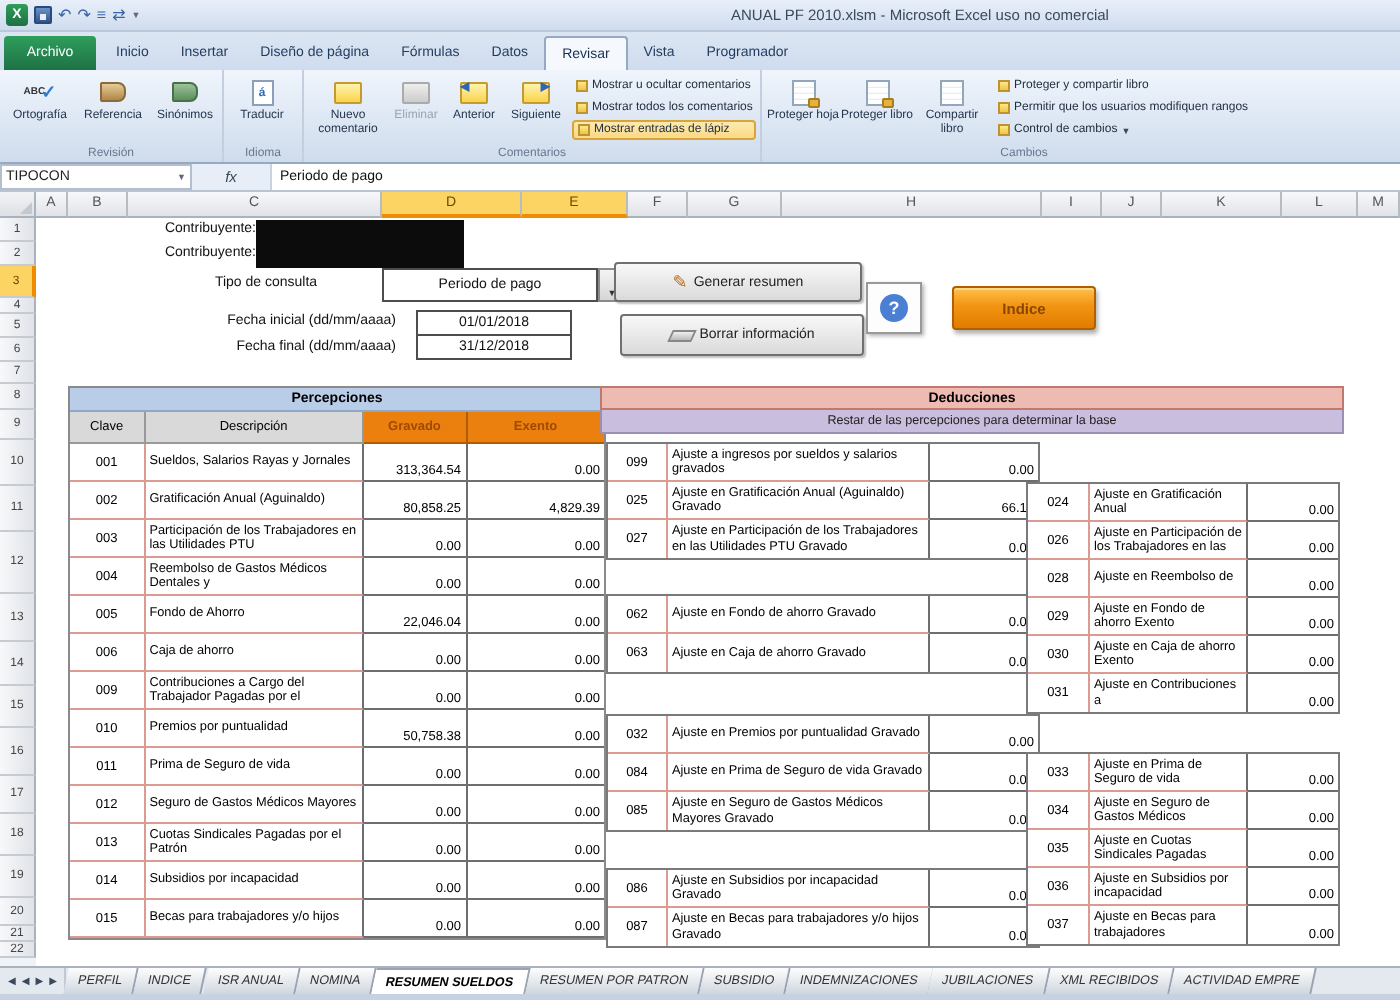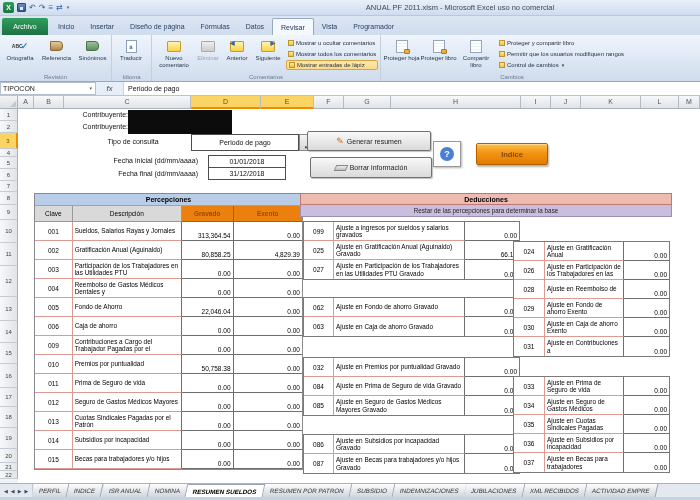--- a/index.html
+++ b/index.html
@@ -57,21 +57,21 @@
   .trow .ticon { width:6px; height:6px; background:linear-gradient(#fce98a,#f0c543); border:1px solid #bd9430; }
   .trow.hl { background:linear-gradient(#fdeab0,#fbd985); border:1px solid #d9a43b; }
   .tarr { font-size:4.5px; color:#445; }
 
   
   .fbar { position:absolute; top:82px; left:0; right:0; height:14px; background:#e8eef7;
     border-bottom:1px solid #b9c4d2; display:flex; align-items:stretch; }
   .namebox { width:96px; background:#fff; border:1px solid #b3bfce; font-size:7px; color:#222;
     padding:0 2px; line-height:12px; display:flex; justify-content:space-between; align-items:center; }
   .nbarr { font-size:4.5px; color:#667; }
-  .fxbtn { width:28px; text-align:center; font-size:7.5px; font-style:italic;
+  .fxbtn { width:40px; text-align:center; font-size:7.5px; font-style:italic;
     font-family:Liberation Sans, sans-serif; color:#3a4a5c; line-height:13px; border-right:1px solid #c9d3e0; }
   .fcontent { flex:1; background:#fff; font-size:7px; color:#111; padding:0 4px; line-height:13px; }
 
   
   .colheads { position:absolute; top:96px; left:0; right:0; height:13px; display:flex; }
   .corner { width:18px; height:13px; background:linear-gradient(#f2f3f5,#dde0e4);
     border-right:1px solid #aab2bb; border-bottom:1px solid #aab2bb; position:relative; }
   .corner::after { content:""; position:absolute; right:1px; bottom:1px;
     border-left:6px solid transparent; border-bottom:6px solid #c2c8cf; }
   .cheads { display:flex; flex:1; }
@@ -180,21 +180,21 @@
   <div class="titlebar">
     <div class="qat">
       <div class="xlogo">X</div>
       <div class="qsave"></div>
       <div class="qbtn">↶</div>
       <div class="qbtn">↷</div>
       <div class="qbtn">≡</div>
       <div class="qbtn">⇄</div>
       <div class="nbarr">▼</div>
     </div>
-    <div class="title">ANUAL PF 2011.xlsm  -  Microsoft Excel uso no comercial</div>
+    <div class="title">ANUAL PF 2010.xlsm  -  Microsoft Excel uso no comercial</div>
   </div>
 
   <div class="tabrow">
     <div class="filetab">Archivo</div>
     <div class="rtabs">
 
     <div class="rtab">Inicio</div>
         <div class="rtab">Insertar</div>
         <div class="rtab">Diseño de página</div>
         <div class="rtab">Fórmulas</div>

